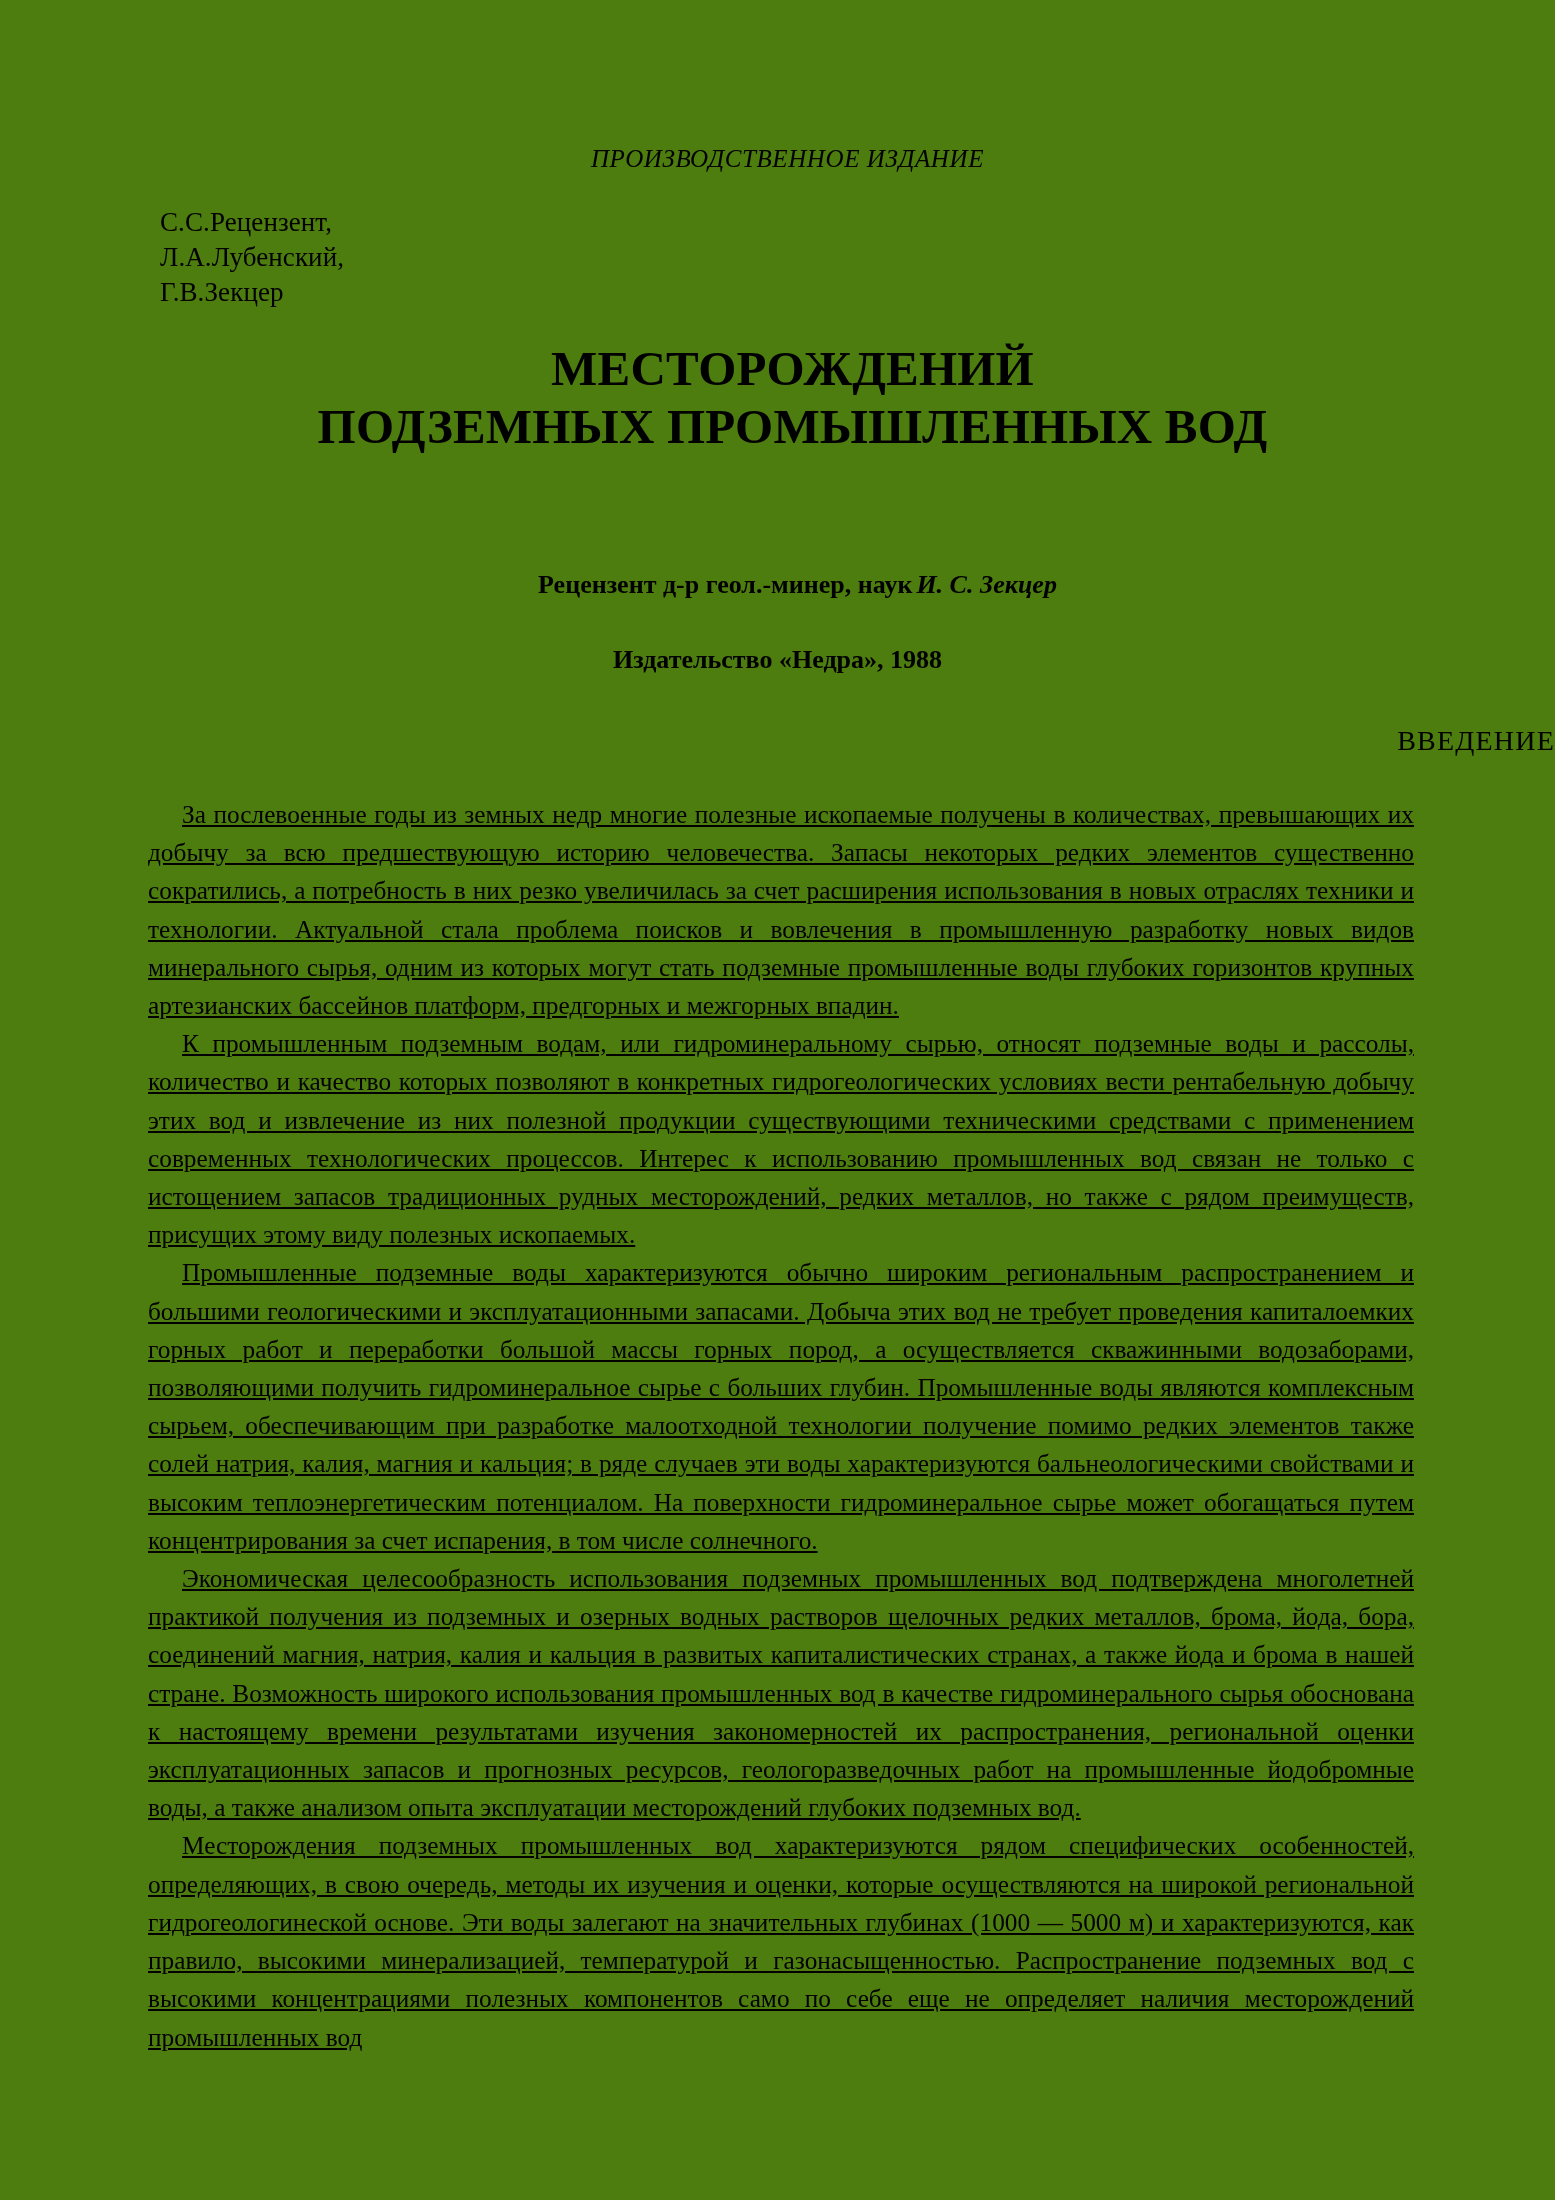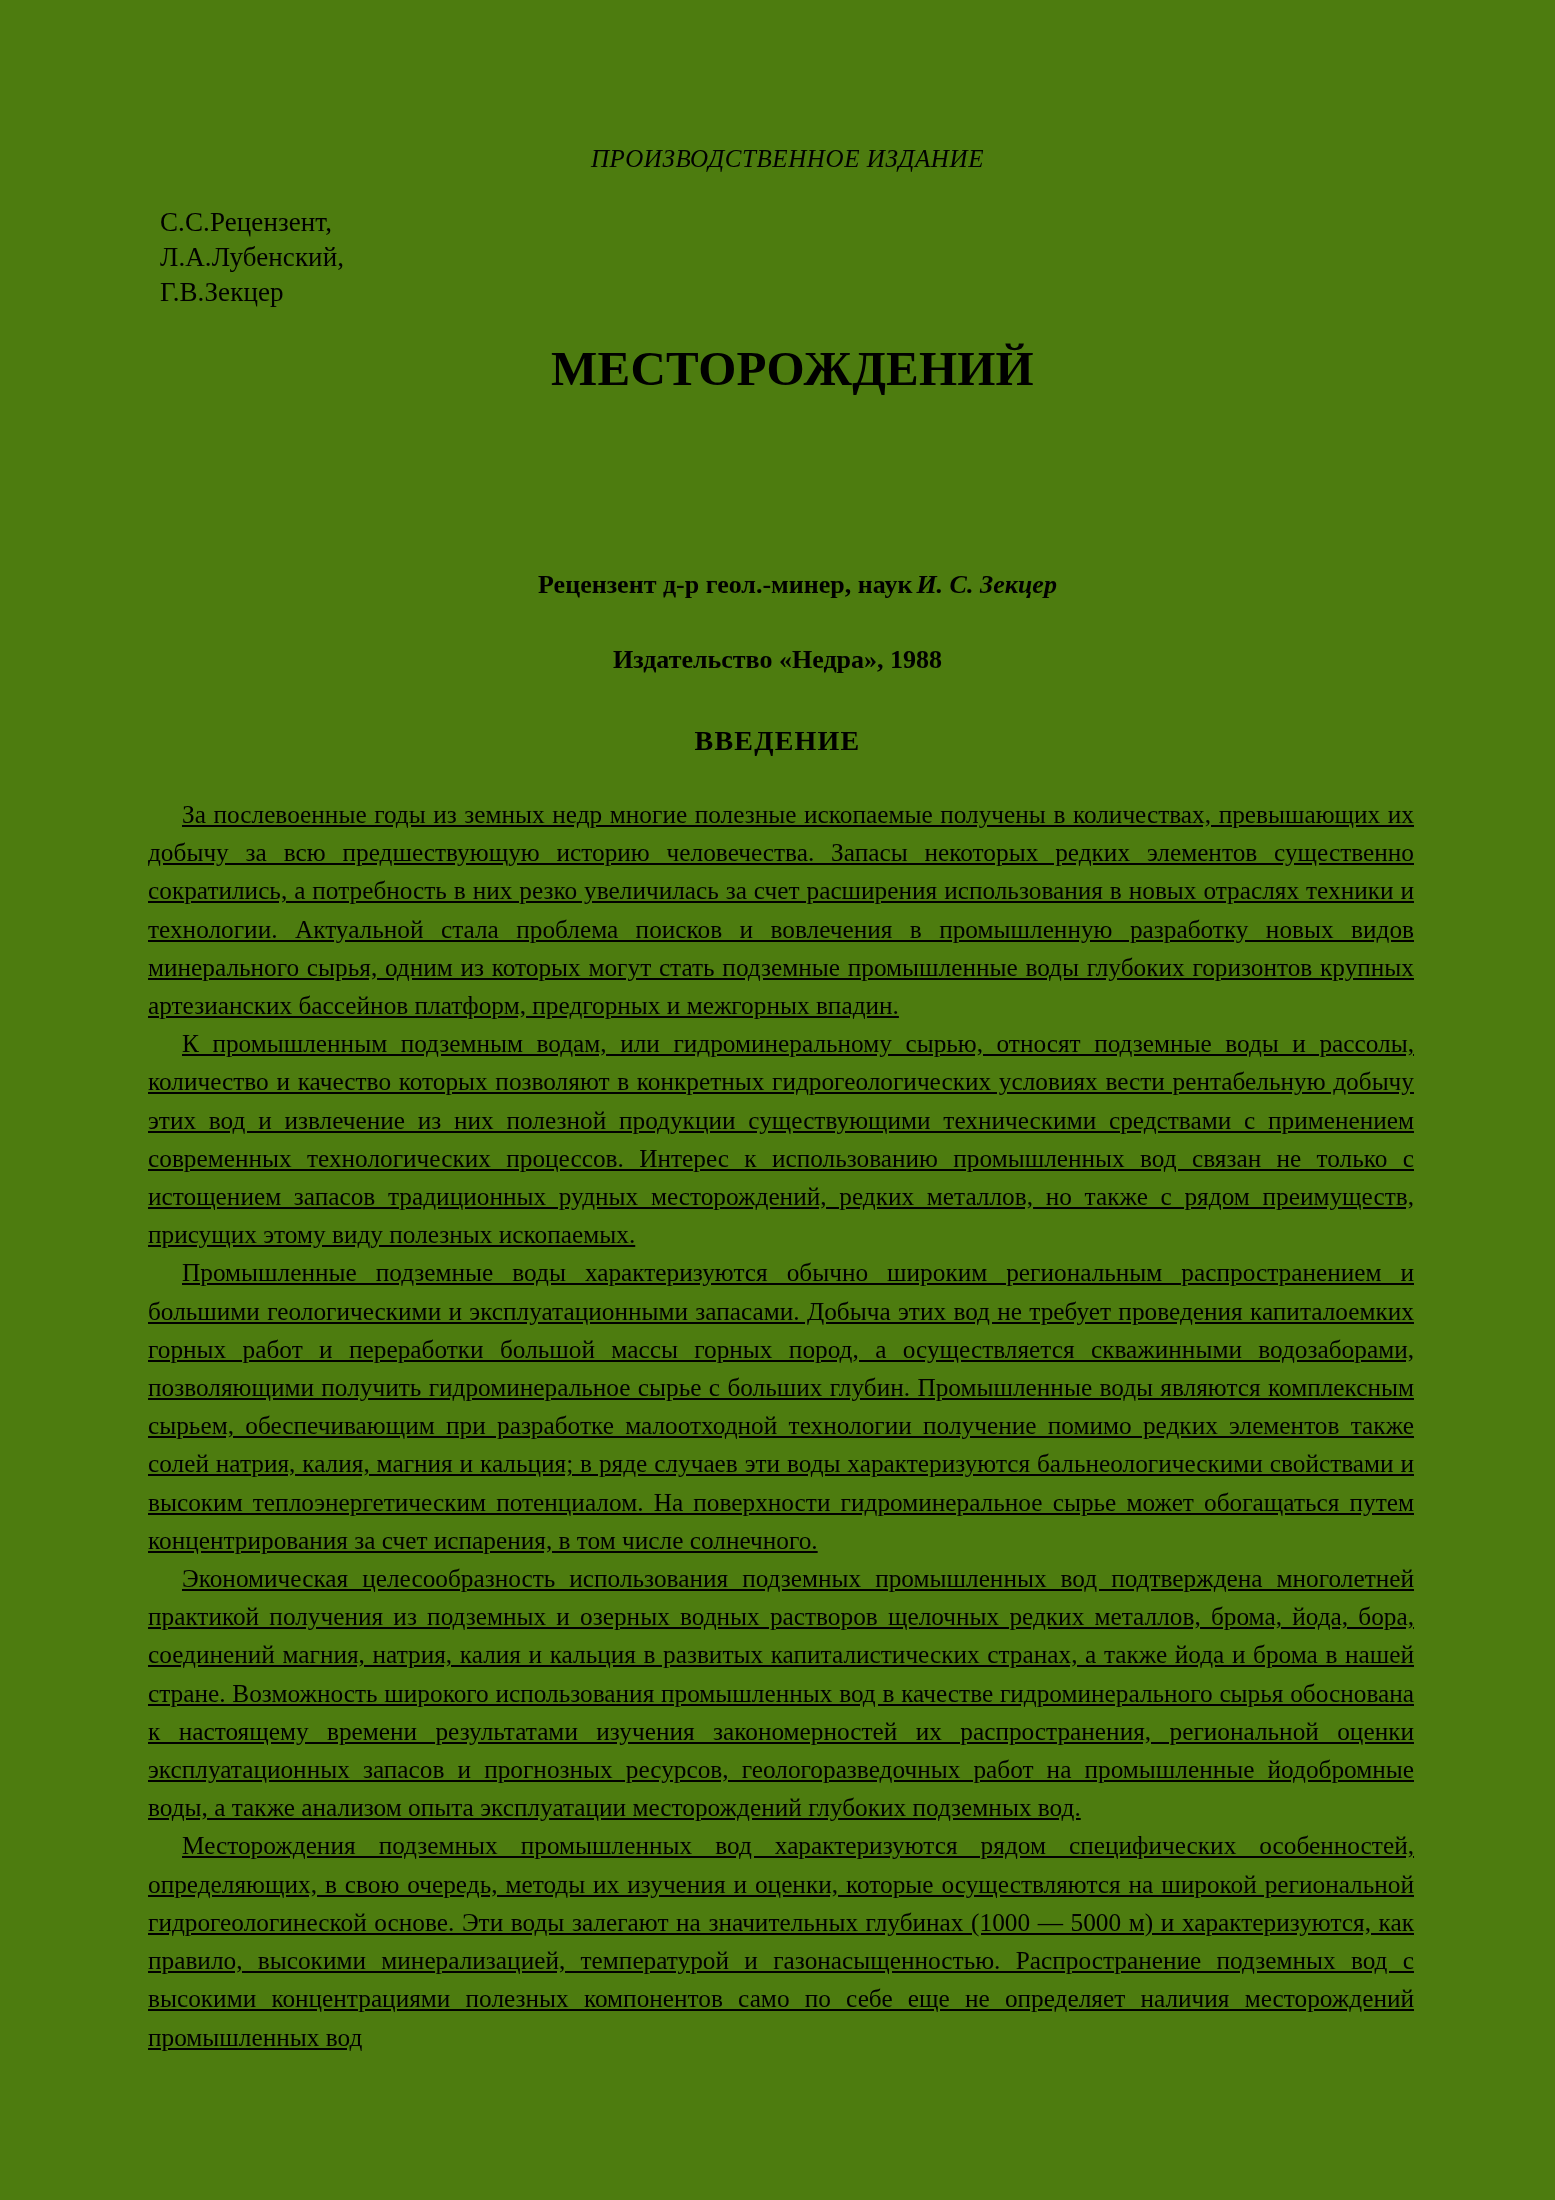--- a/index.html
+++ b/index.html
@@ -90,23 +90,23 @@
     font-size: 26px;
     font-weight: 700;
   }
 
   
   .section-heading {
     position: absolute;
     left: 0;
     right: 0;
     top: 725px;
-    text-align: center;
+    text-align: right;
     font-size: 28px;
-    font-weight: 700;
+    font-weight: 400;
     letter-spacing: 1.2px;
   }
 
   
   .body-text {
     position: absolute;
     left: 148px;
     top: 795px;
     width: 1266px;
     font-size: 25.3px;
@@ -132,20 +132,21 @@
   <div class="series-line">ПРОИЗВОДСТВЕННОЕ ИЗДАНИЕ</div>
 
   <div class="authors">
     <div class="author-line">С.С.Рецензент,</div>
     <div class="author-line">Л.А.Лубенский,</div>
     <div class="author-line">Г.В.Зекцер</div>
   </div>
 
   <div class="book-title">
     <div class="title-line">МЕСТОРОЖДЕНИЙ</div>
+    <div class="title-line">ПОДЗЕМНЫХ ПРОМЫШЛЕННЫХ ВОД</div>
   </div>
 
   <div class="reviewer">
     <span>Рецензент д-р геол.-минер, наук</span><span class="reviewer-name">И. С. Зекцер</span>
   </div>
 
   <div class="publisher">Издательство «Недра», 1988</div>
 
   <div class="section-heading">ВВЕДЕНИЕ</div>
 

